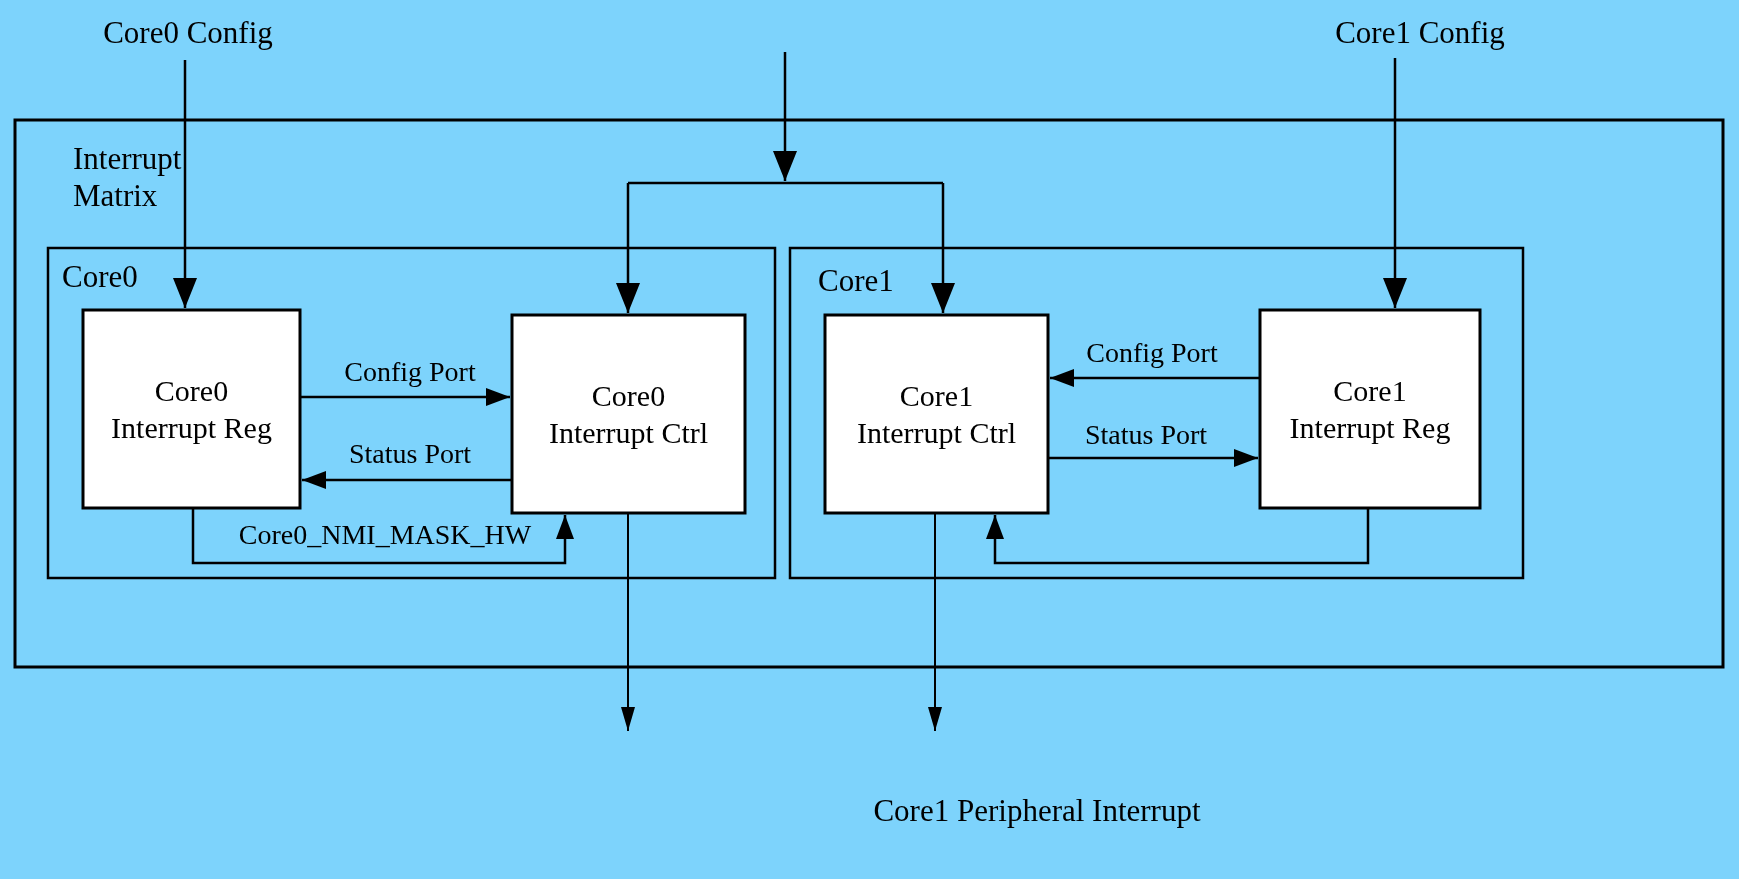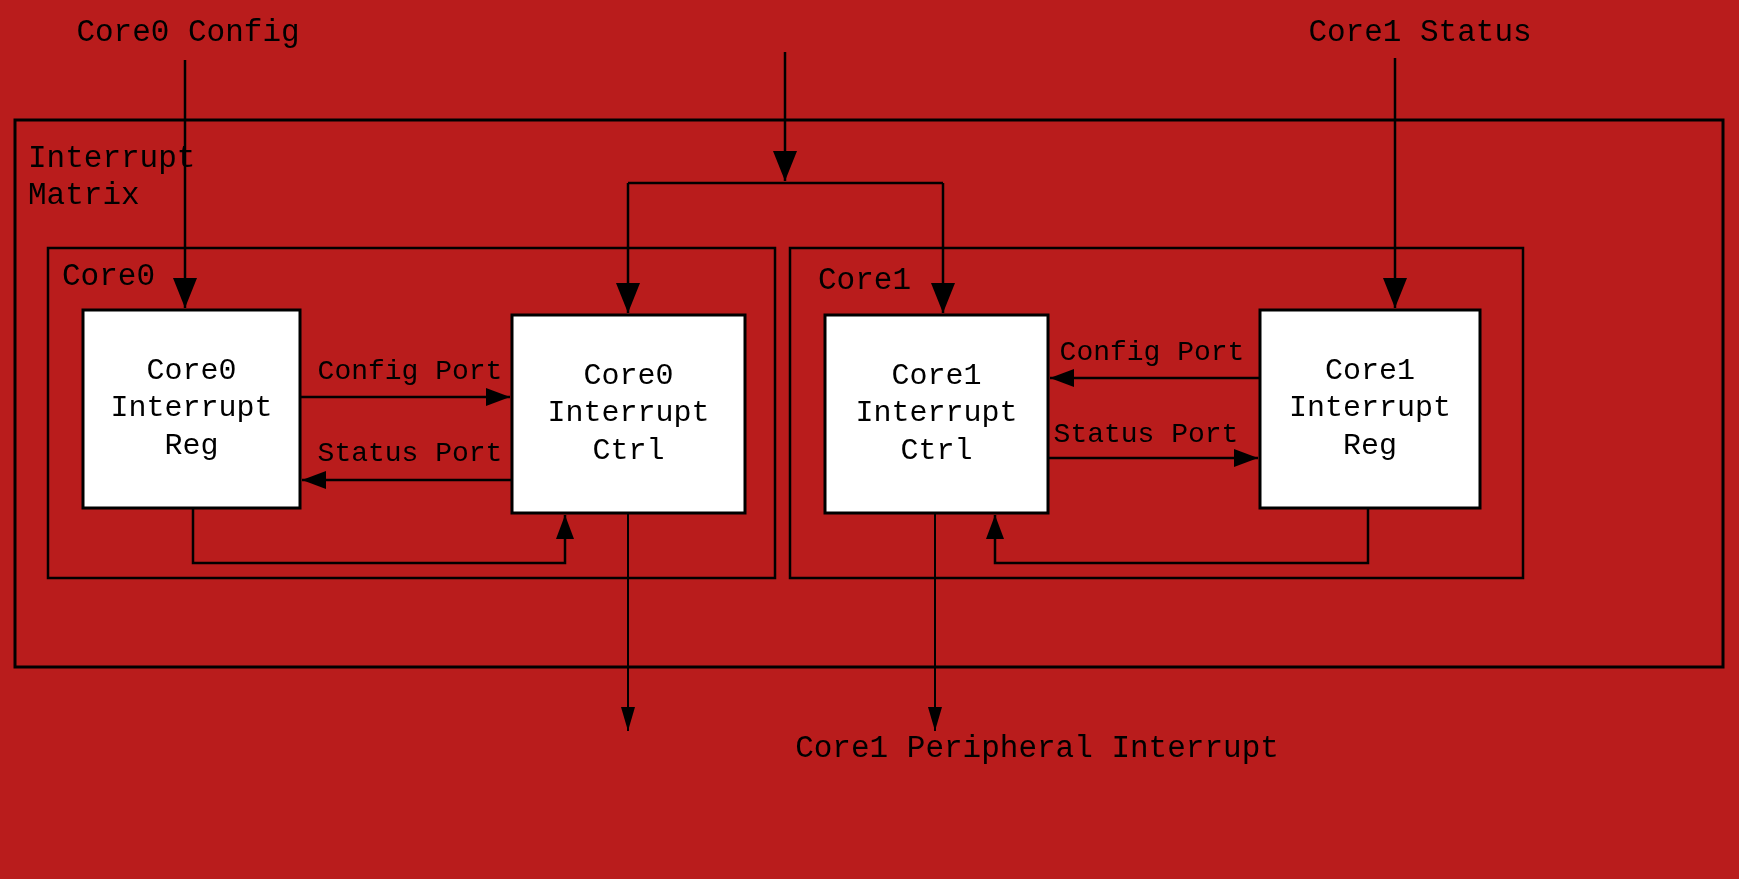--- a/index.html
+++ b/index.html
@@ -4,22 +4,22 @@
 <style>
   html, body {
     margin: 0;
     padding: 0;
     background: #ffffff;
   }
   .canvas {
     position: relative;
     width: 1739px;
     height: 879px;
-    background: #b91c1c;
-    font-family: Liberation Mono, monospace;
+    background: #7dd3fc;
+    font-family: Liberation Serif, serif;
     color: #000000;
     overflow: hidden;
   }
   .lines-layer {
     position: absolute;
     left: 0;
     top: 0;
     width: 1739px;
     height: 879px;
   }
@@ -43,20 +43,21 @@
     align-items: center;
     justify-content: center;
     text-align: center;
     white-space: pre-line;
     font-size: 30px;
     line-height: 1.25;
     color: #000000;
   }
   .multiline {
     white-space: pre-line;
+    margin-left: 45px;
   }
 </style>
 </head>
 <body>
 
 <div class="canvas">
 
   <svg class="lines-layer" width="1739" height="879" viewBox="0 0 1739 879" xmlns="http://www.w3.org/2000/svg">
     <defs>
       <marker id="arrowBig" markerUnits="userSpaceOnUse" markerWidth="30" markerHeight="24" refX="30" refY="12" orient="auto">
@@ -97,21 +98,21 @@
 
     <path d="M193,508 L193,563 L565,563 L565,515" fill="none" stroke="#000000" stroke-width="2.5" marker-end="url(#arrowSmall)"></path>
 
     <path d="M1368,508 L1368,563 L995,563 L995,515" fill="none" stroke="#000000" stroke-width="2.5" marker-end="url(#arrowSmall)"></path>
 
     <path d="M628,513 L628,731" fill="none" stroke="#000000" stroke-width="2" marker-end="url(#arrowThin)"></path>
     <path d="M935,513 L935,731" fill="none" stroke="#000000" stroke-width="2" marker-end="url(#arrowThin)"></path>
   </svg>
 
   <div class="lbl centered" style="left:188px; top:14px;">Core0 Config</div>
-  <div class="lbl centered" style="left:1420px; top:14px;">Core1 Status</div>
+  <div class="lbl centered" style="left:1420px; top:14px;">Core1 Config</div>
 
   <div class="lbl multiline" style="left:28px; top:140px;">Interrupt
 Matrix</div>
 
   <div class="lbl" style="left:62px; top:258px;">Core0</div>
   <div class="lbl" style="left:818px; top:262px;">Core1</div>
 
   <div class="block-label" style="left:83px; top:310px; width:217px; height:198px;">Core0
 Interrupt Reg</div>
   <div class="block-label" style="left:512px; top:315px; width:233px; height:198px;">Core0
@@ -120,16 +121,17 @@
 Interrupt Ctrl</div>
   <div class="block-label" style="left:1260px; top:310px; width:220px; height:198px;">Core1
 Interrupt Reg</div>
 
   <div class="lbl small centered" style="left:410px; top:355px;">Config Port</div>
   <div class="lbl small centered" style="left:410px; top:437px;">Status Port</div>
 
   <div class="lbl small centered" style="left:1152px; top:336px;">Config Port</div>
   <div class="lbl small centered" style="left:1146px; top:418px;">Status Port</div>
 
+  <div class="lbl small centered" style="left:385px; top:518px;">Core0_NMI_MASK_HW</div>
 
-  <div class="lbl centered" style="left:1037px; top:730px;">Core1 Peripheral Interrupt</div>
+  <div class="lbl centered" style="left:1037px; top:792px;">Core1 Peripheral Interrupt</div>
 
 </div>
 
 </body></html>

